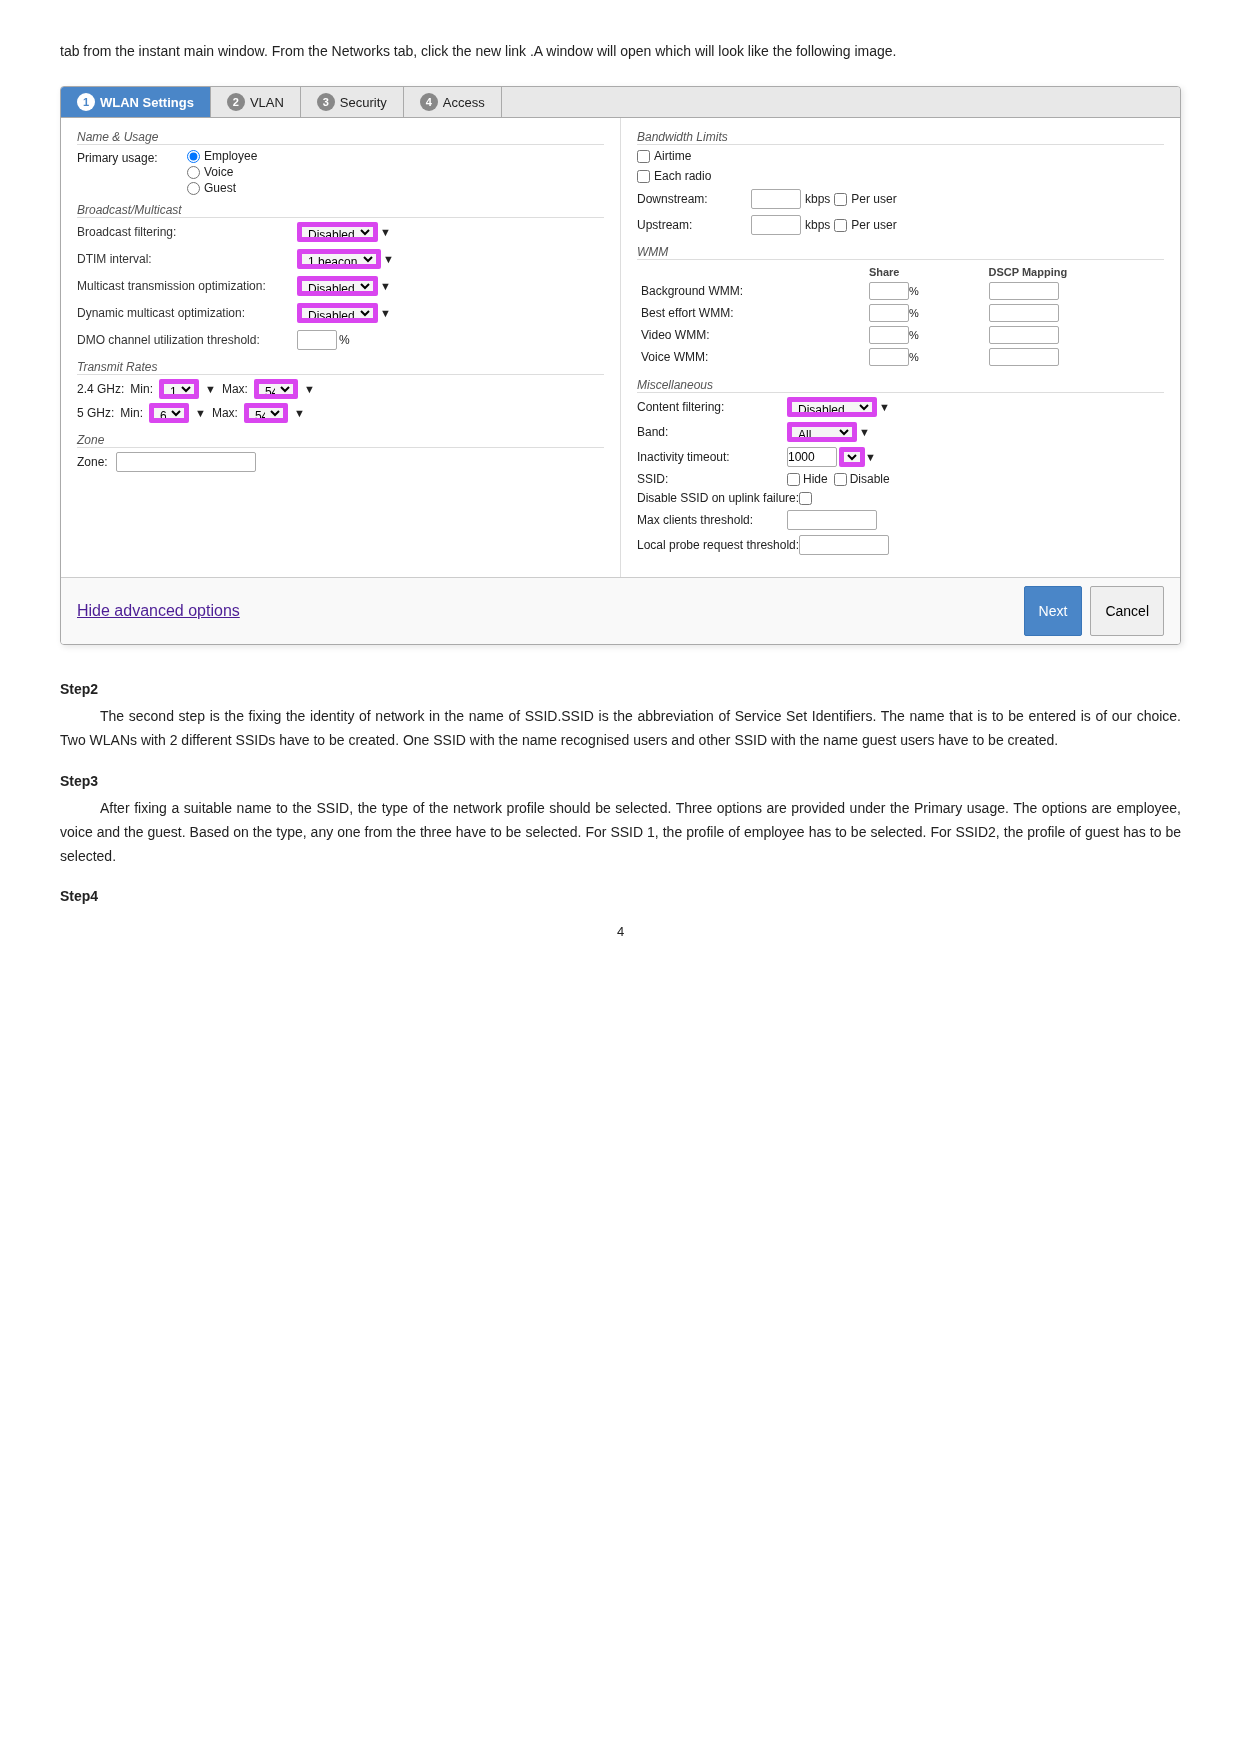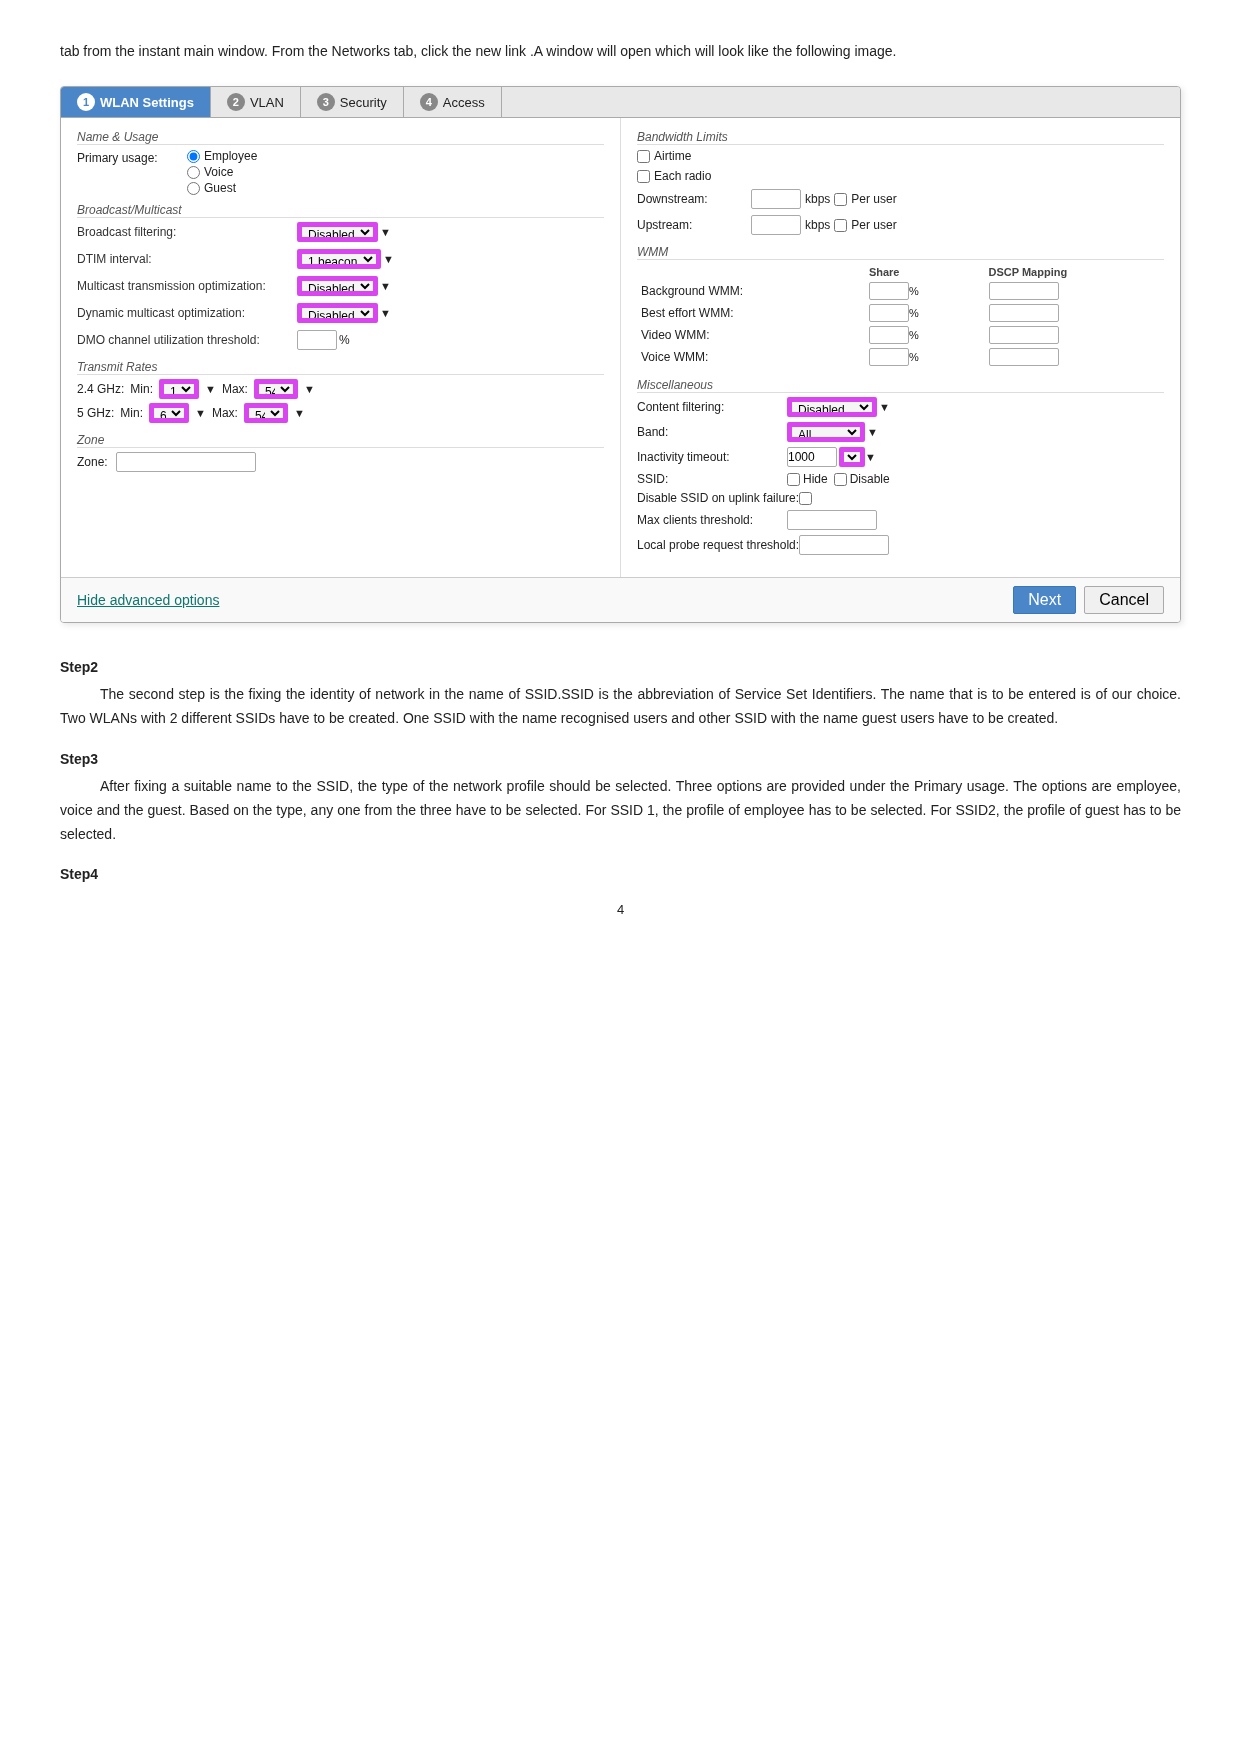--- a/index.html
+++ b/index.html
@@ -217,32 +217,32 @@
     }
     .footer-bar {
       display: flex;
       justify-content: space-between;
       align-items: center;
       padding: 8px 16px;
       border-top: 1px solid #ccc;
       background: #f9f9f9;
     }
     .footer-link {
-      font-size: 14px;
-      color: #0f766e;
+      font-size: 16px;
+      color: #4c1d95;
       text-decoration: underline;
       cursor: pointer;
     }
     .footer-buttons {
       display: flex;
       gap: 8px;
     }
     .btn {
-      padding: 4px 14px;
-      font-size: 16px;
+      padding: 16px 14px;
+      font-size: 14px;
       border: 1px solid #aaa;
       border-radius: 2px;
       cursor: pointer;
       background: #f0f0f0;
     }
     .btn-primary {
       background: #4a86c8;
       color: #fff;
       border-color: #3a76b8;
     }
@@ -473,21 +473,21 @@
         <div class="subsection-header">Miscellaneous</div>
         <div class="misc-row">
           <span class="misc-label">Content filtering:</span>
           <select class="form-select" style="width:90px;">
             <option>Disabled</option>
           </select>
           <span style="font-size:11px; margin-left:2px;">▼</span>
         </div>
         <div class="misc-row">
           <span class="misc-label">Band:</span>
-          <select class="form-select" style="width:78px;text-decoration:underline;">
+          <select class="form-select" style="width:70px;text-decoration:underline;">
             <option>All</option>
           </select>
           <span style="font-size:11px; margin-left:2px;">▼</span>
         </div>
         <div class="misc-row">
           <span class="misc-label">Inactivity timeout:</span>
           <input type="text" class="misc-input" style="width: 50px;" value="1000">
           <select class="form-select" style="width:26px; margin-left:2px;">
             <option>sec.</option>
           </select>

